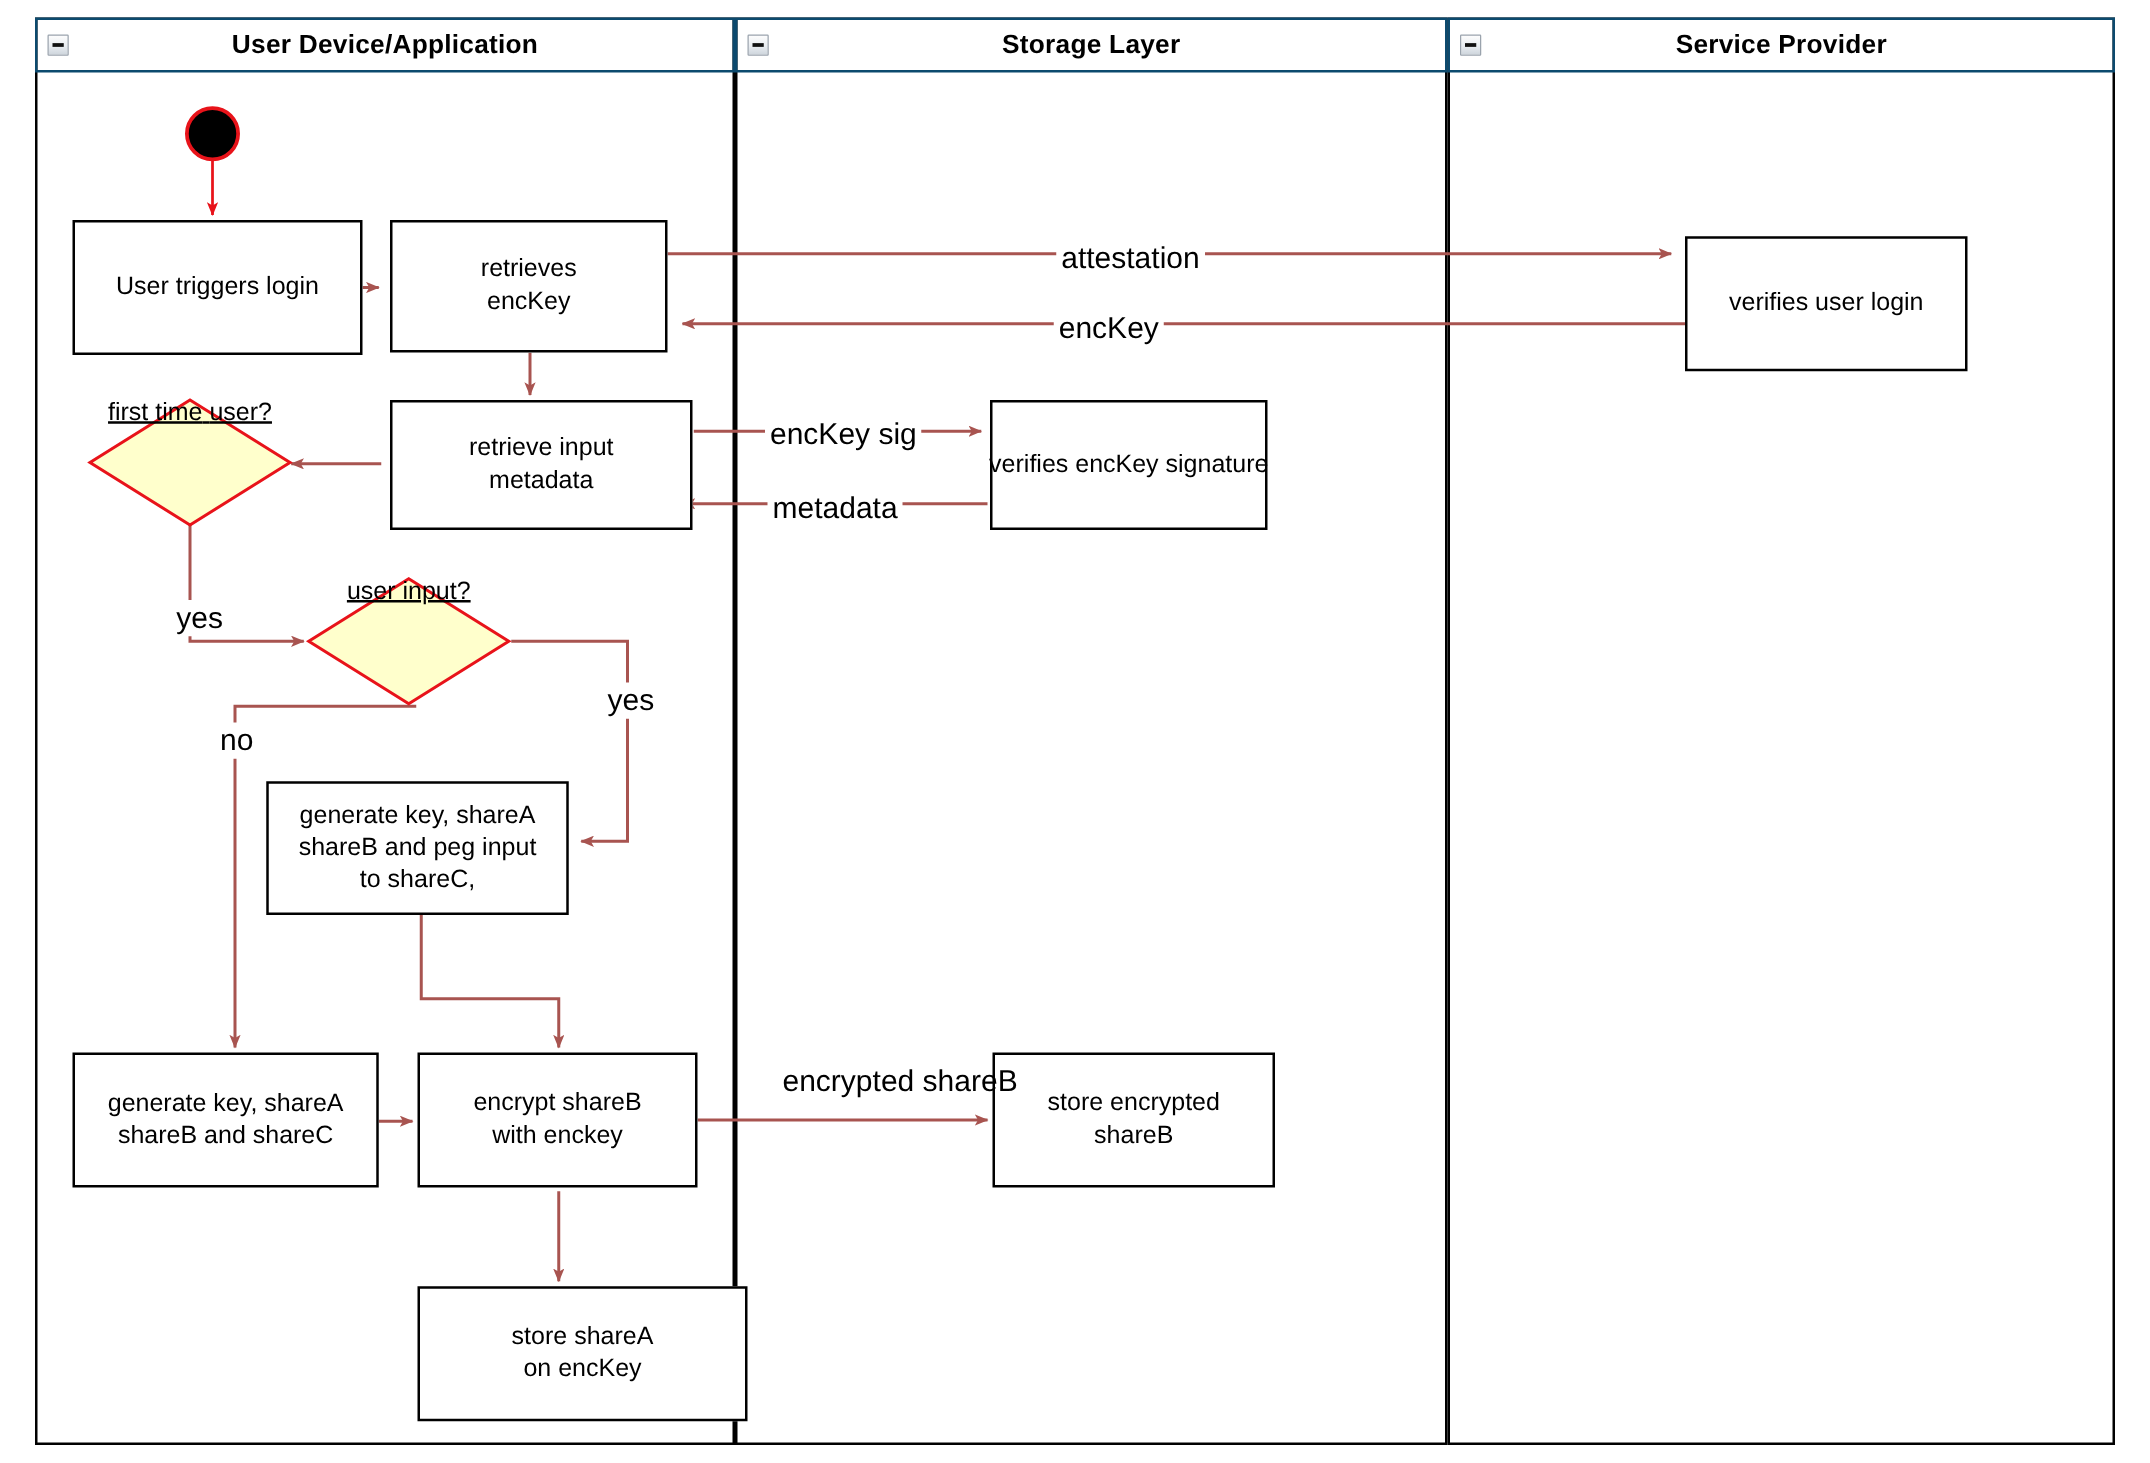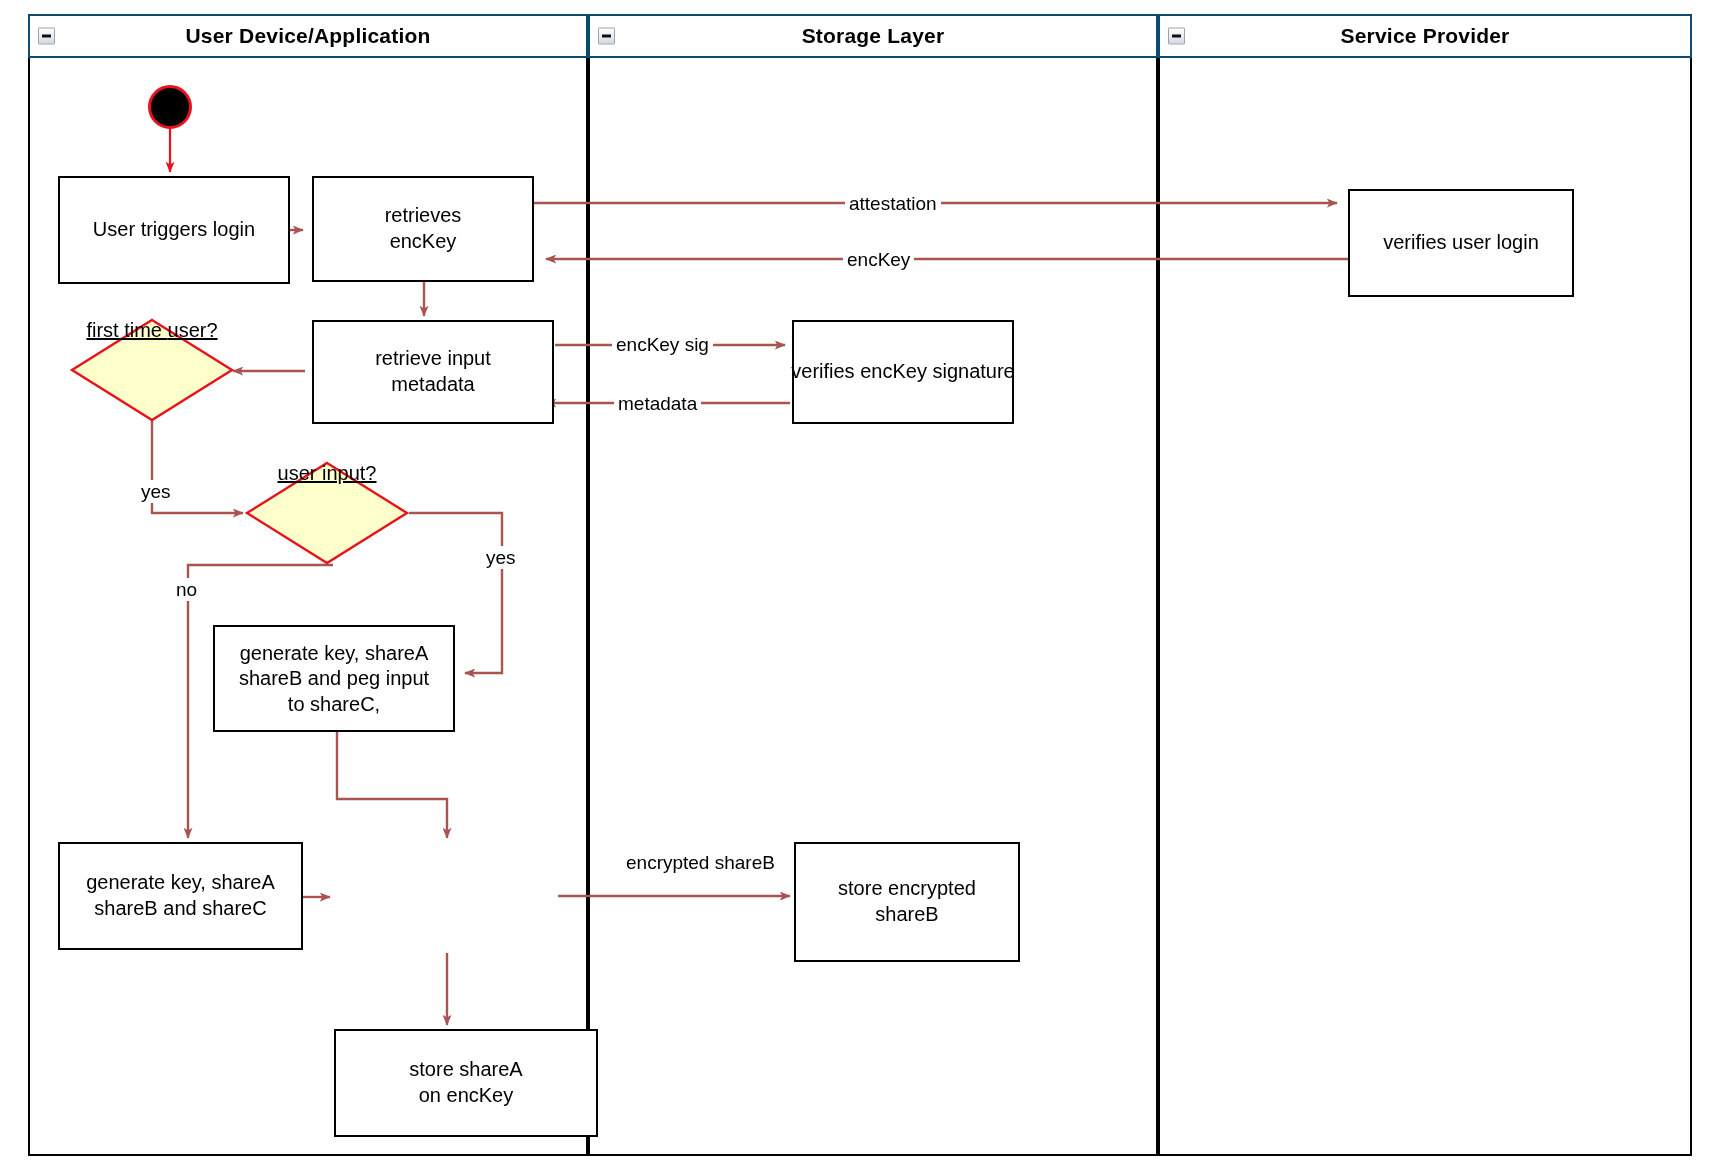--- a/index.html
+++ b/index.html
@@ -32,21 +32,21 @@
   .start-node{position:absolute;border-radius:50%;background:#000;
       border:3px solid #e8131a;box-sizing:border-box;}
 
   
   #edges{position:absolute;left:0;top:0;width:1720px;height:1170px;pointer-events:none;}
   .edge{fill:none;stroke:#a85450;stroke-width:2.4px;}
   .edge-red{fill:none;stroke:#e8131a;stroke-width:2.2px;}
   .ahead{fill:#a85450;}
   .ahead-red{fill:#e8131a;}
 
-  .elabel{position:absolute;font-size:19px;color:#000;background:#fff;
+  .elabel{position:absolute;font-size:24px;color:#000;background:#fff;
       padding:0 4px;white-space:nowrap;line-height:1.22;text-align:center;}
 </style>
 </head>
 <body>
 
 <div id="canvas">
 
   <div class="lane" style="left:28px;top:14px;width:560px;height:1142px;"></div>
   <div class="lane" style="left:588px;top:14px;width:570px;height:1142px;"></div>
   <div class="lane" style="left:1158px;top:14px;width:534px;height:1142px;"></div>
@@ -176,22 +176,28 @@
     </div>
   </div>
 
   <div class="node" style="left:58px;top:842px;width:245px;height:108px;overflow:visible;">
     <div style="position:absolute;left:50%;top:50%;transform:translate(-50%,-50%);">
       <span>generate key, shareA</span>
       <span>shareB and shareC</span>
     </div>
   </div>
 
-
-  <div class="node" style="left:794px;top:842px;width:226px;height:120px;">
+  <div class="node" style="left:334px;top:842px;width:224px;height:108px;">
+    <div>
+      <span>encrypt shareB</span>
+      <span>with enckey</span>
+    </div>
+  </div>
+
+  <div class="node" style="left:794px;top:842px;width:226px;height:108px;">
     <div>
       <span>store encrypted</span>
       <span>shareB</span>
     </div>
   </div>
 
   <div class="node" style="left:334px;top:1029px;width:264px;height:108px;">
     <div>
       <span>store shareA</span>
       <span>on encKey</span>

